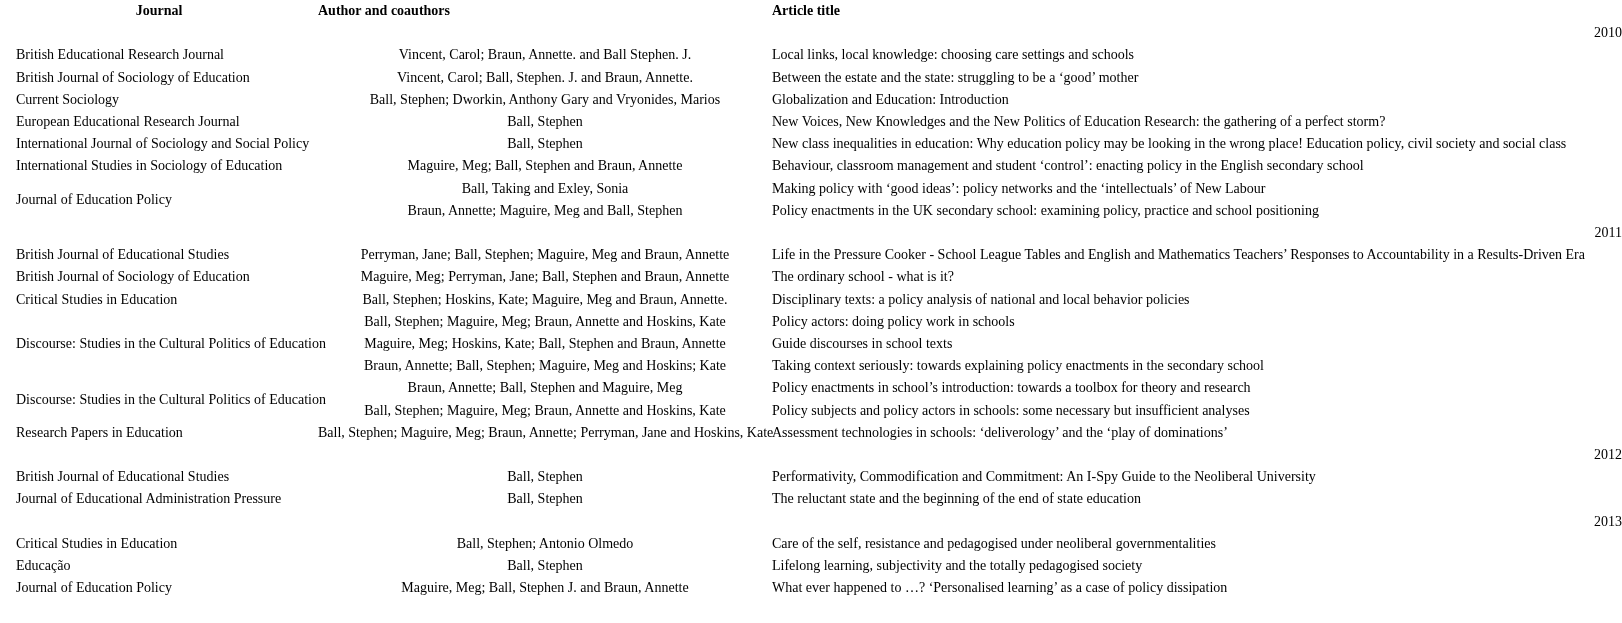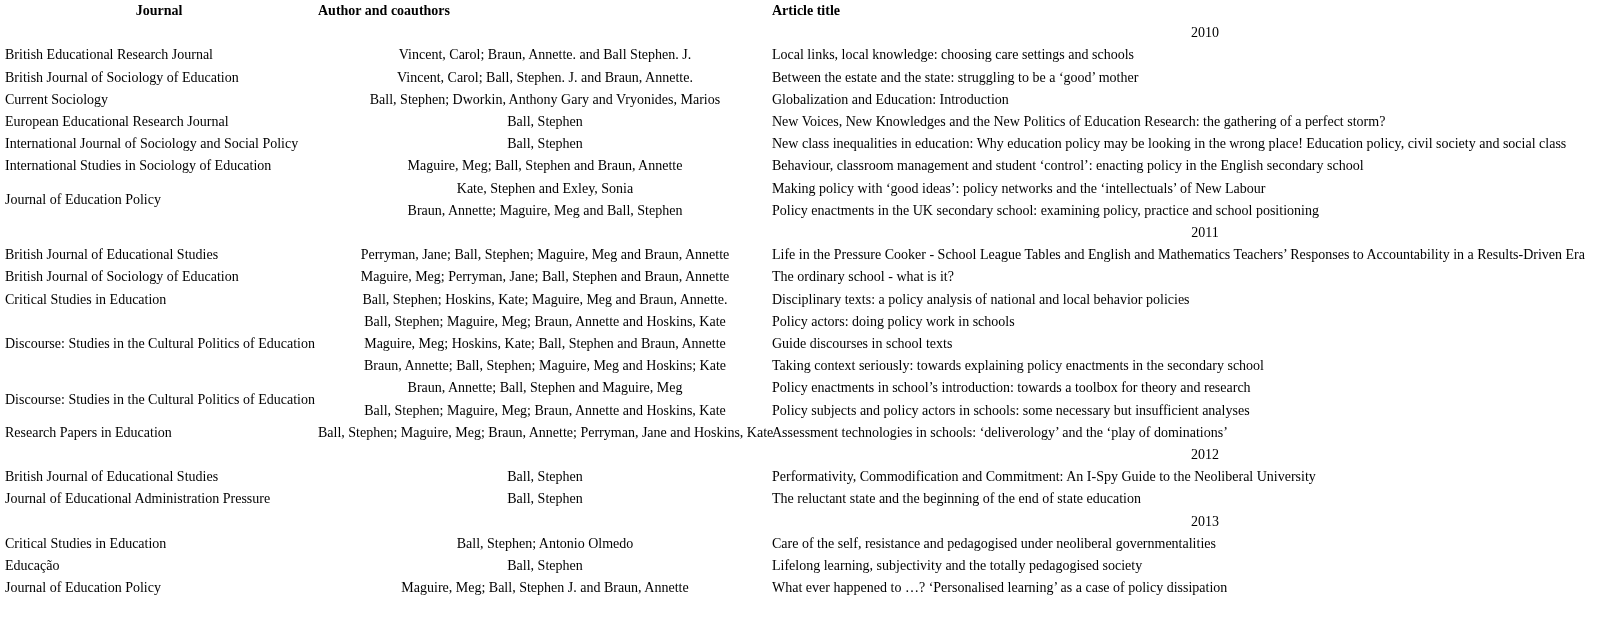--- a/index.html
+++ b/index.html
@@ -15,24 +15,24 @@
   }
   col.c-journal { width: 318px; }
   col.c-author  { width: 454px; }
   col.c-title   { width: 850px; }
   th, td {
     padding: 0; height: 22.2px; line-height: 22.2px;
     white-space: nowrap; overflow: visible; vertical-align: middle;
   }
   th { font-weight: bold; text-align: left; height: 22px; }
   th.h-journal { text-align: center; }
-  td.journal { text-align: left; padding-left: 5px; }
+  td.journal { text-align: left; padding-left: 16px; }
   td.author { text-align: center; }
   td.title { text-align: left; }
-  td.year { text-align: center; padding-left: 788px; }
+  td.year { text-align: right; padding-left: 788px; }
   th.h-title { text-align: left; }
 </style>
 </head>
 <body>
 
 <table>
   <colgroup>
       <col class="c-journal">
       <col class="c-author">
       <col class="c-title">
@@ -74,21 +74,21 @@
       <td class="author">Ball, Stephen</td>
       <td class="title">New class inequalities in education: Why education policy may be looking in the wrong place! Education policy, civil society and social class</td>
     </tr>
     <tr>
       <td class="journal">International Studies in Sociology of Education</td>
       <td class="author">Maguire, Meg; Ball, Stephen and Braun, Annette</td>
       <td class="title">Behaviour, classroom management and student ‘control’: enacting policy in the English secondary school</td>
     </tr>
     <tr>
       <td class="journal" rowspan="2">Journal of Education Policy</td>
-      <td class="author">Kate, Stephen and Exley, Sonia</td>
+      <td class="author">Ball, Taking and Exley, Sonia</td>
       <td class="title">Making policy with ‘good ideas’: policy networks and the ‘intellectuals’ of New Labour</td>
     </tr>
     <tr>
       <td class="author">Braun, Annette; Maguire, Meg and Ball, Stephen</td>
       <td class="title">Policy enactments in the UK secondary school: examining policy, practice and school positioning</td>
     </tr>
 
     <tr>
         <td colspan="3" class="year">2011</td>
       </tr>

